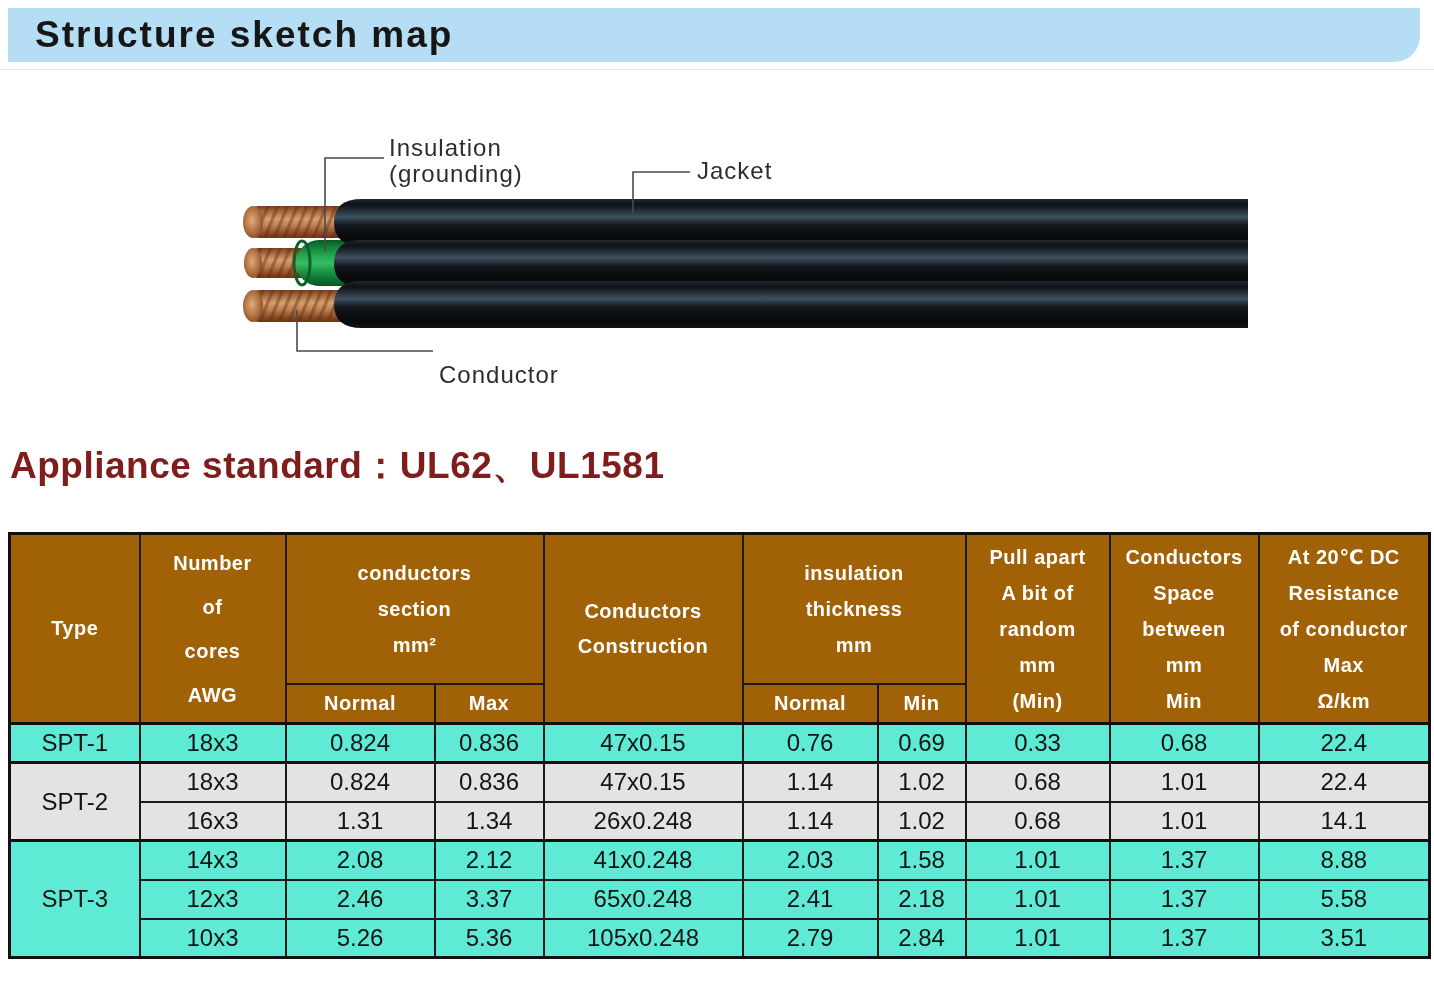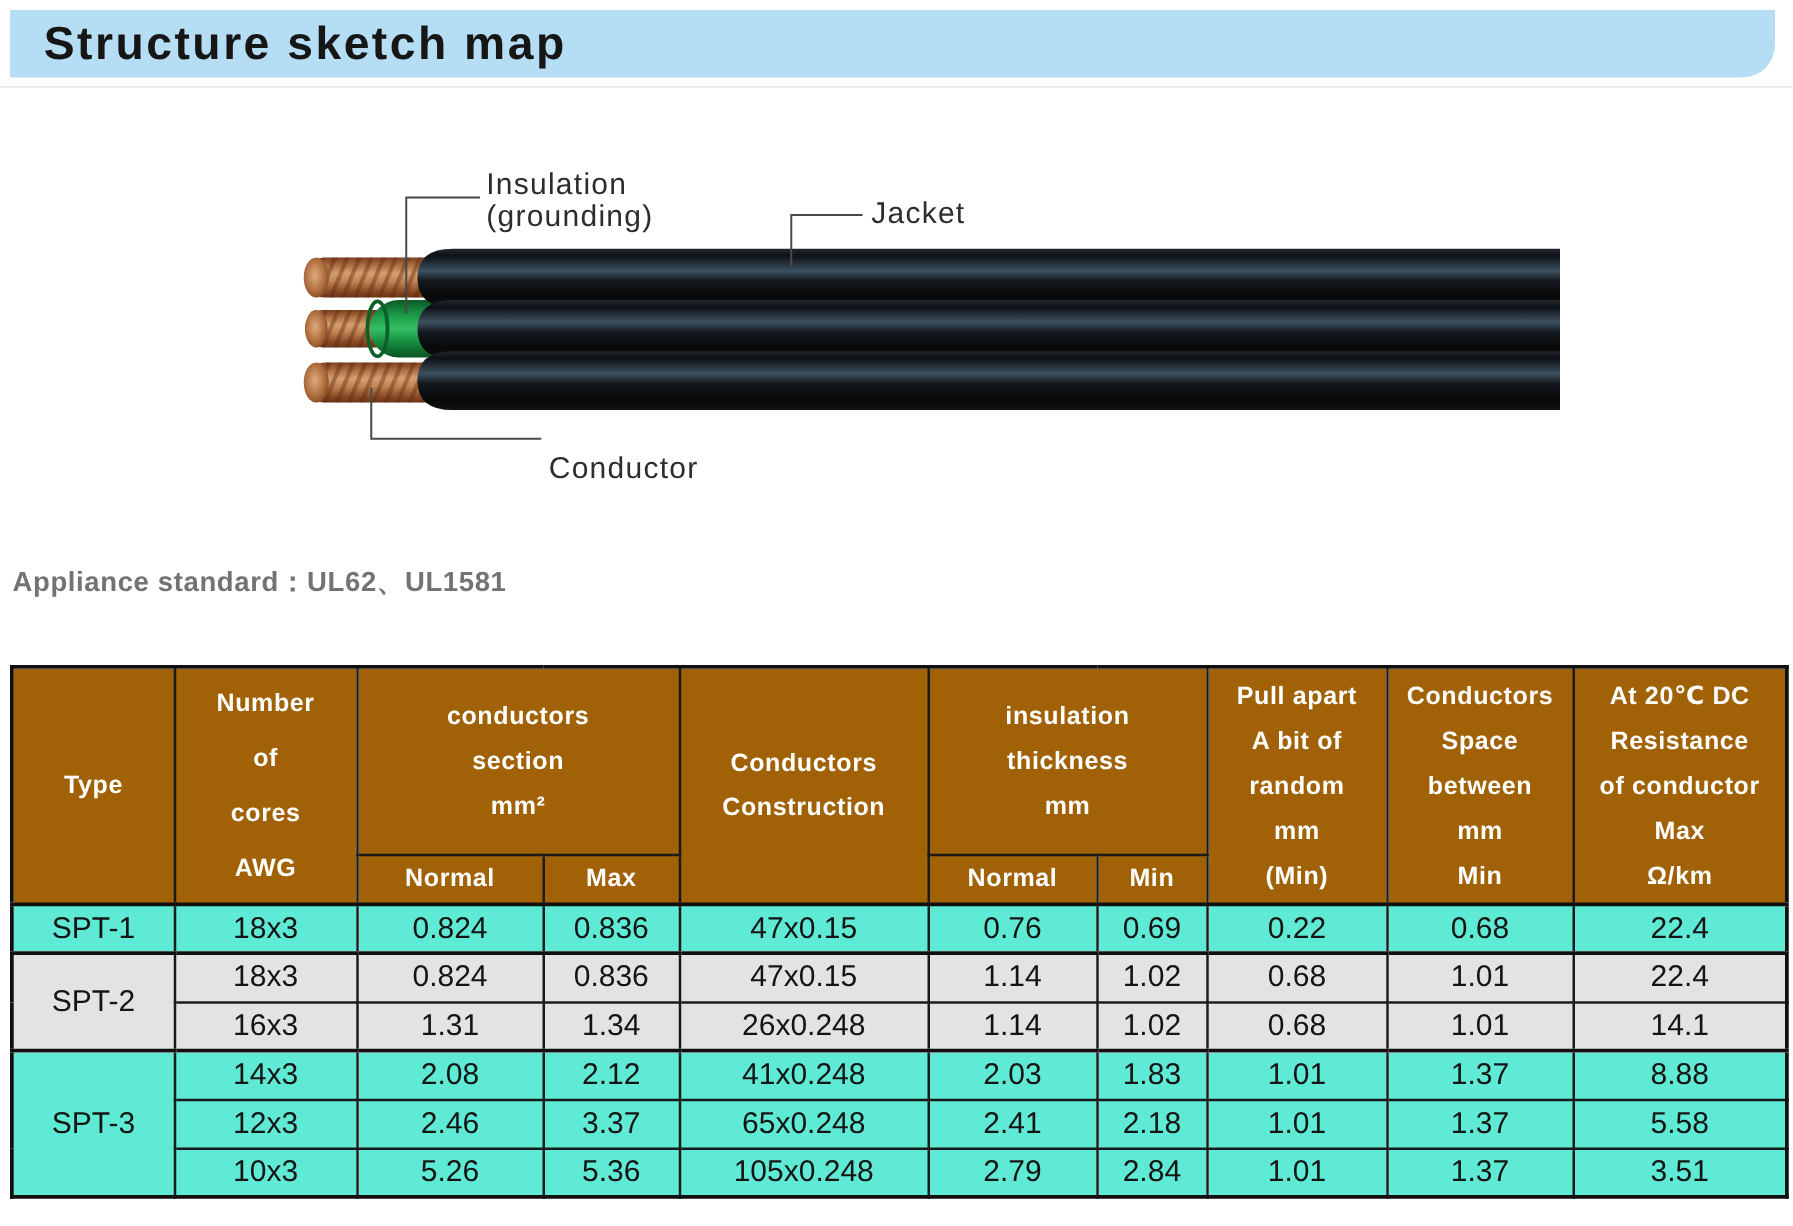--- a/index.html
+++ b/index.html
@@ -22,21 +22,21 @@
   .diagram-svg{position:absolute;left:0;top:120px;width:1434px;height:290px;}
   .diag-label{
     position:absolute;font-size:24px;line-height:26px;color:#2d2d2d;white-space:pre-line;
     letter-spacing:1px;
   }
   .lbl-insulation{left:389px;top:135px;}
   .lbl-jacket{left:697px;top:158px;}
   .lbl-conductor{left:439px;top:338px;margin-top:24px;}
   
   .standards{position:absolute;left:10px;top:446px;}
-  .standards div{font-size:22px;font-weight:bold;color:#737373;line-height:39px;white-space:pre;letter-spacing:0.5px;}
+  .standards div{font-size:37px;font-weight:bold;color:#7f1d1d;line-height:39px;white-space:pre;letter-spacing:0.5px;}
   
   table.spec{
     position:absolute;left:8px;top:532px;width:1420px;
     border-collapse:collapse;table-layout:fixed;
     border:3px solid #101010;
   }
   table.spec th,table.spec td{
     border:2px solid #1a1a1a;text-align:center;vertical-align:middle;
     padding:0;overflow:hidden;
   }
@@ -211,21 +211,21 @@
     </thead>
     <tbody>
       <tr>
         <td>SPT-1</td>
         <td>18x3</td>
         <td>0.824</td>
         <td>0.836</td>
         <td>47x0.15</td>
         <td>0.76</td>
         <td>0.69</td>
-        <td>0.22</td>
+        <td>0.33</td>
         <td>0.68</td>
         <td>22.4</td>
       </tr>
       <tr class="gray sep">
         <td rowspan="2">SPT-2</td>
         <td>18x3</td>
         <td>0.824</td>
         <td>0.836</td>
         <td>47x0.15</td>
         <td>1.14</td>
@@ -245,21 +245,21 @@
         <td>1.01</td>
         <td>14.1</td>
       </tr>
       <tr class="sep">
         <td rowspan="3">SPT-3</td>
         <td>14x3</td>
         <td>2.08</td>
         <td>2.12</td>
         <td>41x0.248</td>
         <td>2.03</td>
-        <td>1.83</td>
+        <td>1.58</td>
         <td>1.01</td>
         <td>1.37</td>
         <td>8.88</td>
       </tr>
       <tr>
         <td>12x3</td>
         <td>2.46</td>
         <td>3.37</td>
         <td>65x0.248</td>
         <td>2.41</td>

